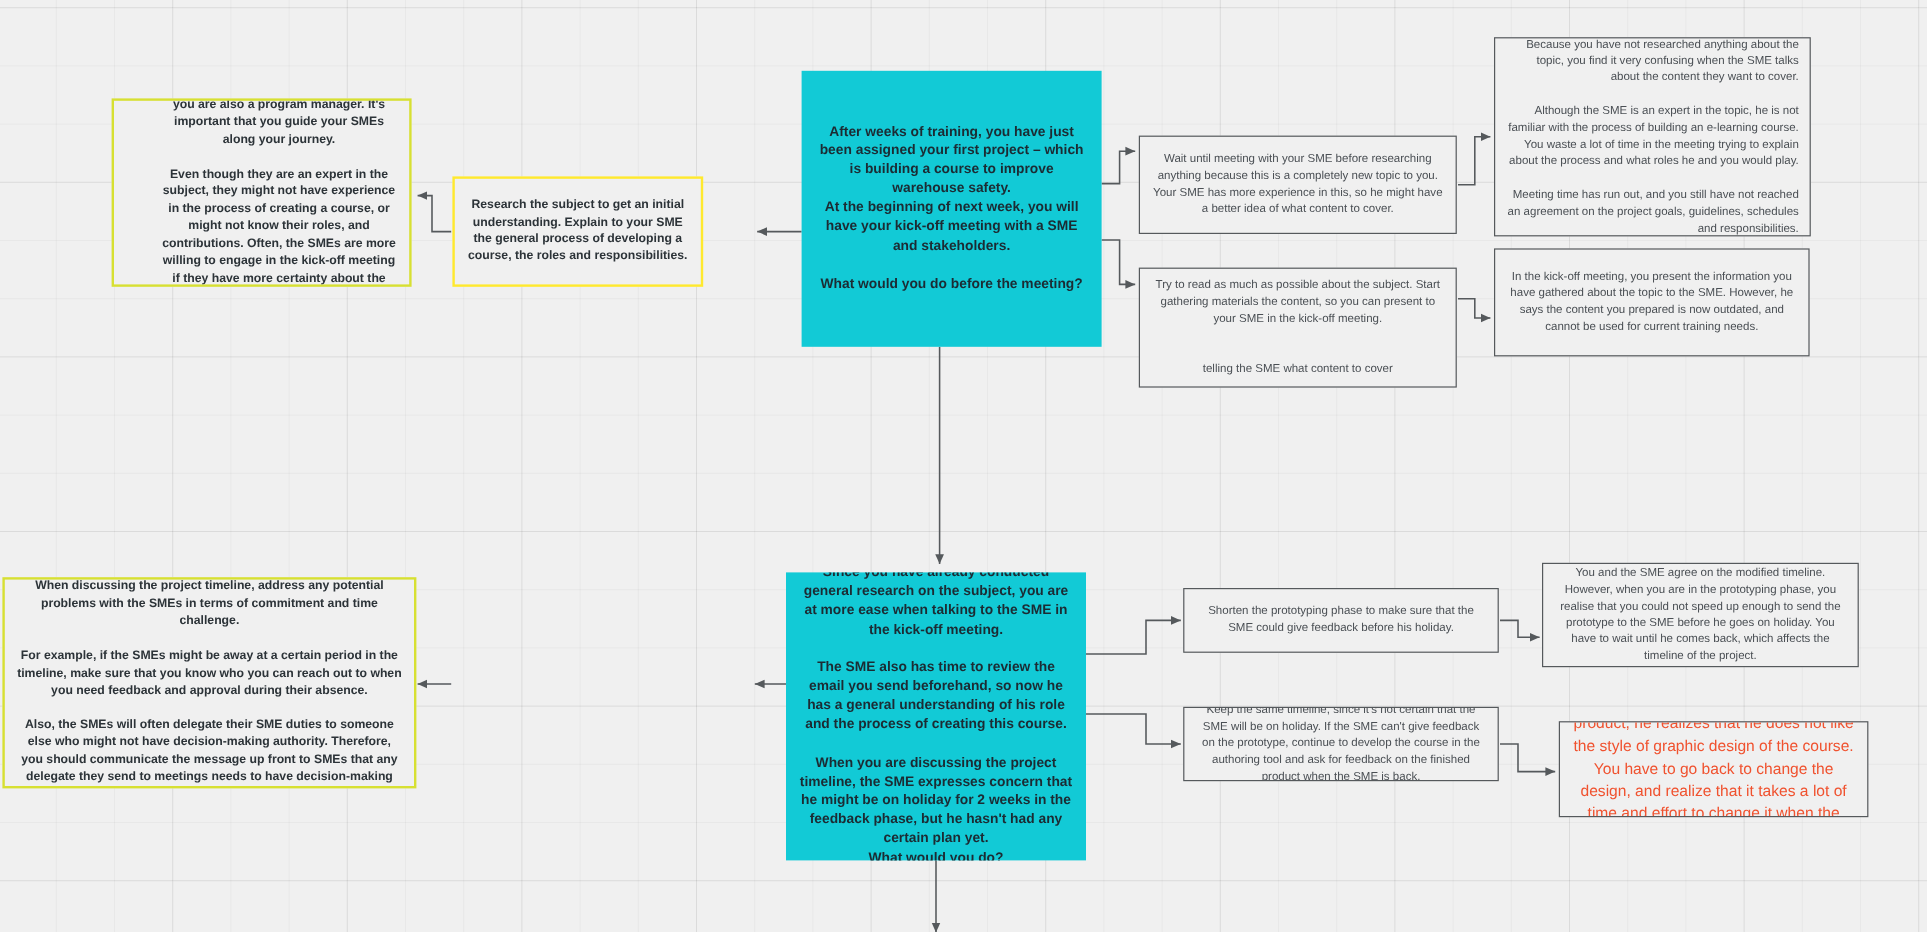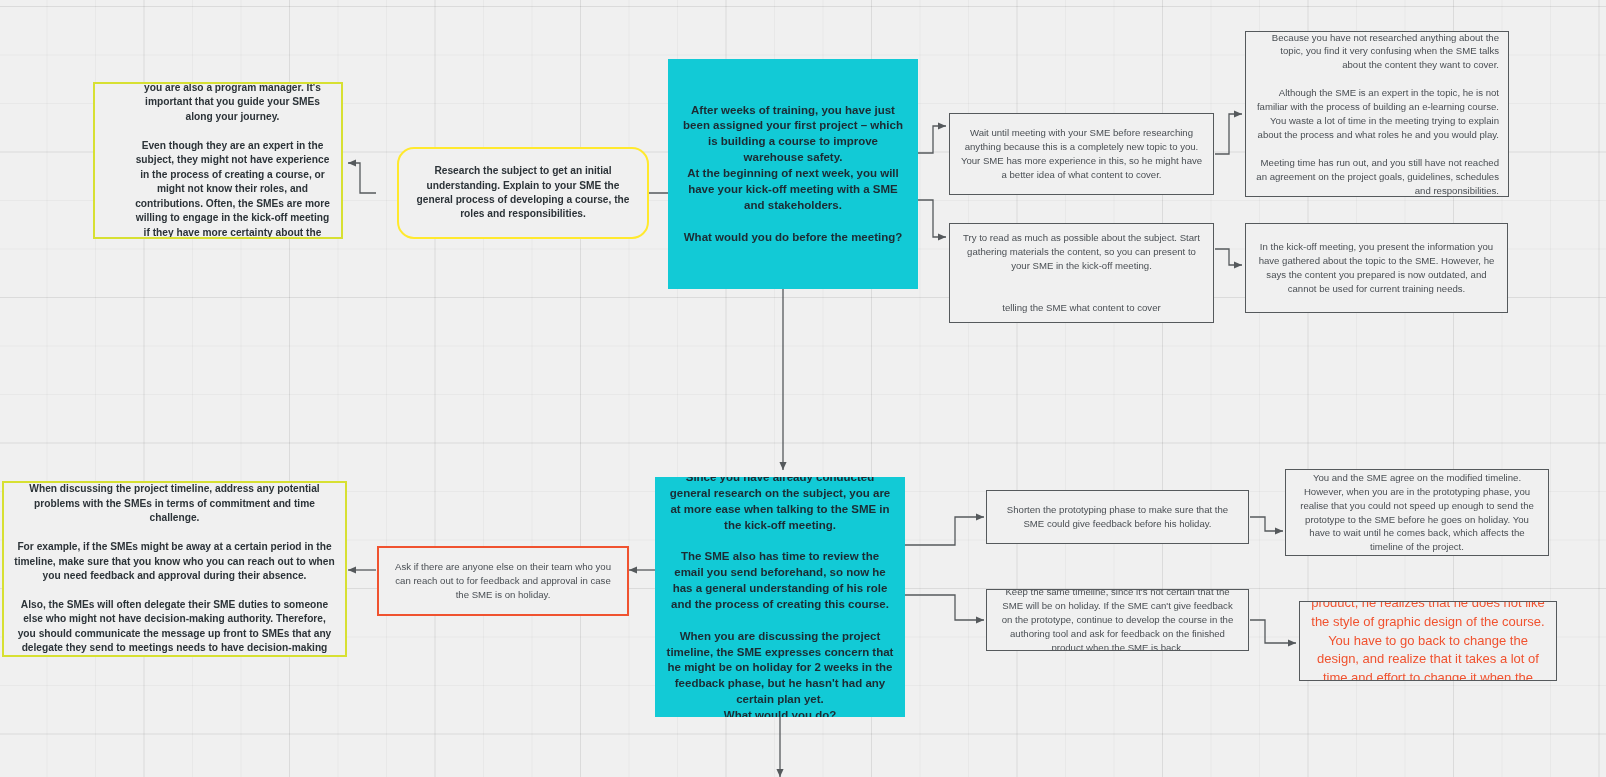--- a/index.html
+++ b/index.html
@@ -145,21 +145,21 @@
       <path d="M 780 717 L 780 777" marker-end=""></path>
     </g>
   </svg>
 
   <div class="node n-mentor" style="left:93px; top:82px; width:250px; height:157px;padding-left:39px;">
     <div class="txt">Mentor: As an instructional designer, you are also a program manager. It's important that you guide your SMEs along your journey.
 
 Even though they are an expert in the subject, they might not have experience in the process of creating a course, or might not know their roles, and contributions. Often, the SMEs are more willing to engage in the kick-off meeting if they have more certainty about the project or process beforehand.</div>
   </div>
 
-  <div class="node n-yellow" style="left:397px; top:147px; width:252px; height:92px;border-radius:17px;">
+  <div class="node n-yellow" style="left:377px; top:147px; width:209px; height:92px;">
     <div class="txt">Research the subject to get an initial understanding. Explain to your SME the general process of developing a course, the roles and responsibilities.</div>
   </div>
 
   <div class="node n-cyan" style="left:668px; top:59px; width:250px; height:230px;">
     <div class="txt">After weeks of training, you have just been assigned your first project – which is building a course to improve warehouse safety.
 At the beginning of next week, you will have your kick-off meeting with a SME and stakeholders.
 
 What would you do before the meeting?</div>
   </div>
 
@@ -175,36 +175,33 @@
 Meeting time has run out, and you still have not reached an agreement on the project goals, guidelines, schedules and responsibilities.</div>
   </div>
 
   <div class="node n-plain" style="left:949px; top:223px; width:265px; height:100px;">
     <div class="txt">Try to read as much as possible about the subject. Start gathering materials  the content, so you can present to your SME in the kick-off meeting.
 
 
 telling the SME what content to cover</div>
   </div>
 
-  <div class="node n-plain" style="left:1245px; top:223px; width:263px; height:90px;">
+  <div class="node n-plain" style="left:1245px; top:207px; width:263px; height:90px;">
     <div class="txt">In the kick-off meeting, you present the information you have gathered about the topic to the SME. However, he says the content you prepared is now outdated, and cannot be used for current training needs.</div>
   </div>
 
   <div class="node n-mentor" style="left:2px; top:481px; width:345px; height:176px;">
     <div class="txt">Mentor:
 When discussing the project timeline, address any potential problems with the SMEs in terms of commitment and time challenge.
 
 For example, if the SMEs might be away at a certain period in the timeline, make sure that you know who you can reach out to when you need feedback and approval during their absence.
 
 Also, the SMEs will often delegate their SME duties to someone else who might not have decision-making authority. Therefore, you should communicate the message up front to SMEs that any delegate they send to meetings needs to have decision-making authority.</div>
   </div>
 
-  <div class="node n-red" style="left:377px; top:546px; width:252px; height:70px;">
-    <div class="txt">Ask if there are anyone else on their team who you can reach out to for feedback and approval in case the SME is on holiday.</div>
-  </div>
 
   <div class="node n-cyan" style="left:655px; top:477px; width:250px; height:240px;">
     <div class="txt">Since you have already conducted general research on the subject, you are at more ease when talking to the SME in the kick-off meeting.
 
 The SME also has time to review the email you send beforehand, so now he has a general understanding of his role and the process of creating this course.
 
 When you are discussing the project timeline, the SME expresses concern that he might be on holiday for 2 weeks in the feedback phase, but he hasn't had any certain plan yet.
 What would you do?</div>
   </div>
 

